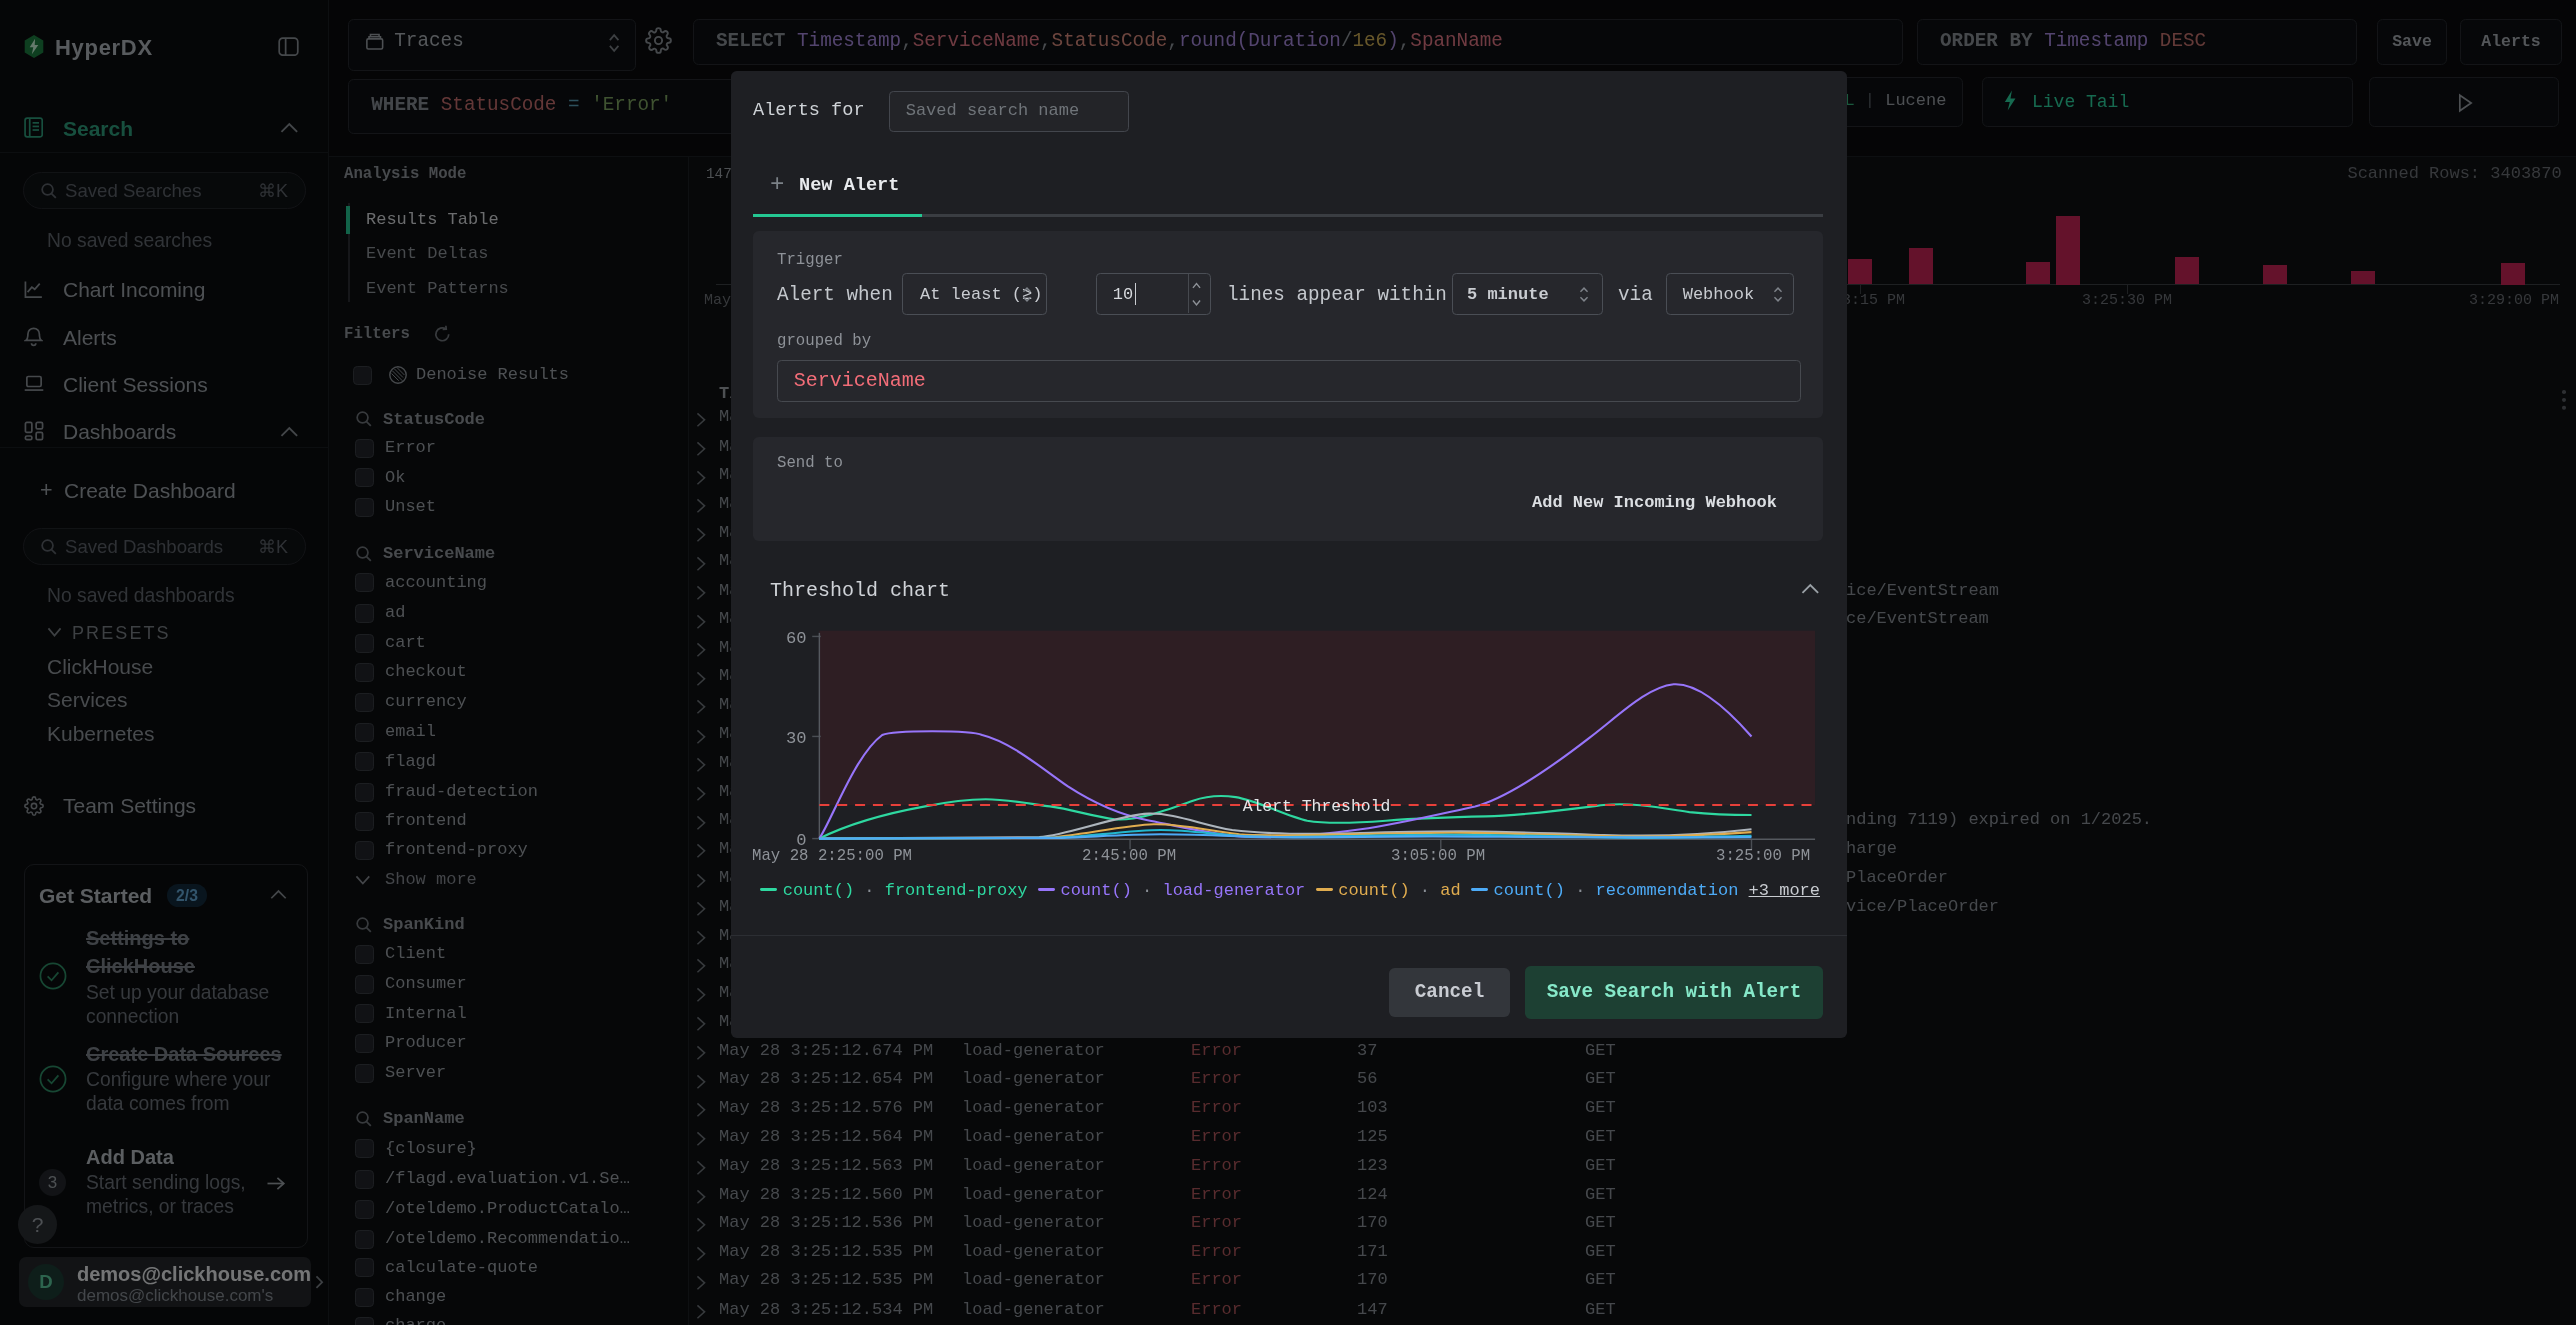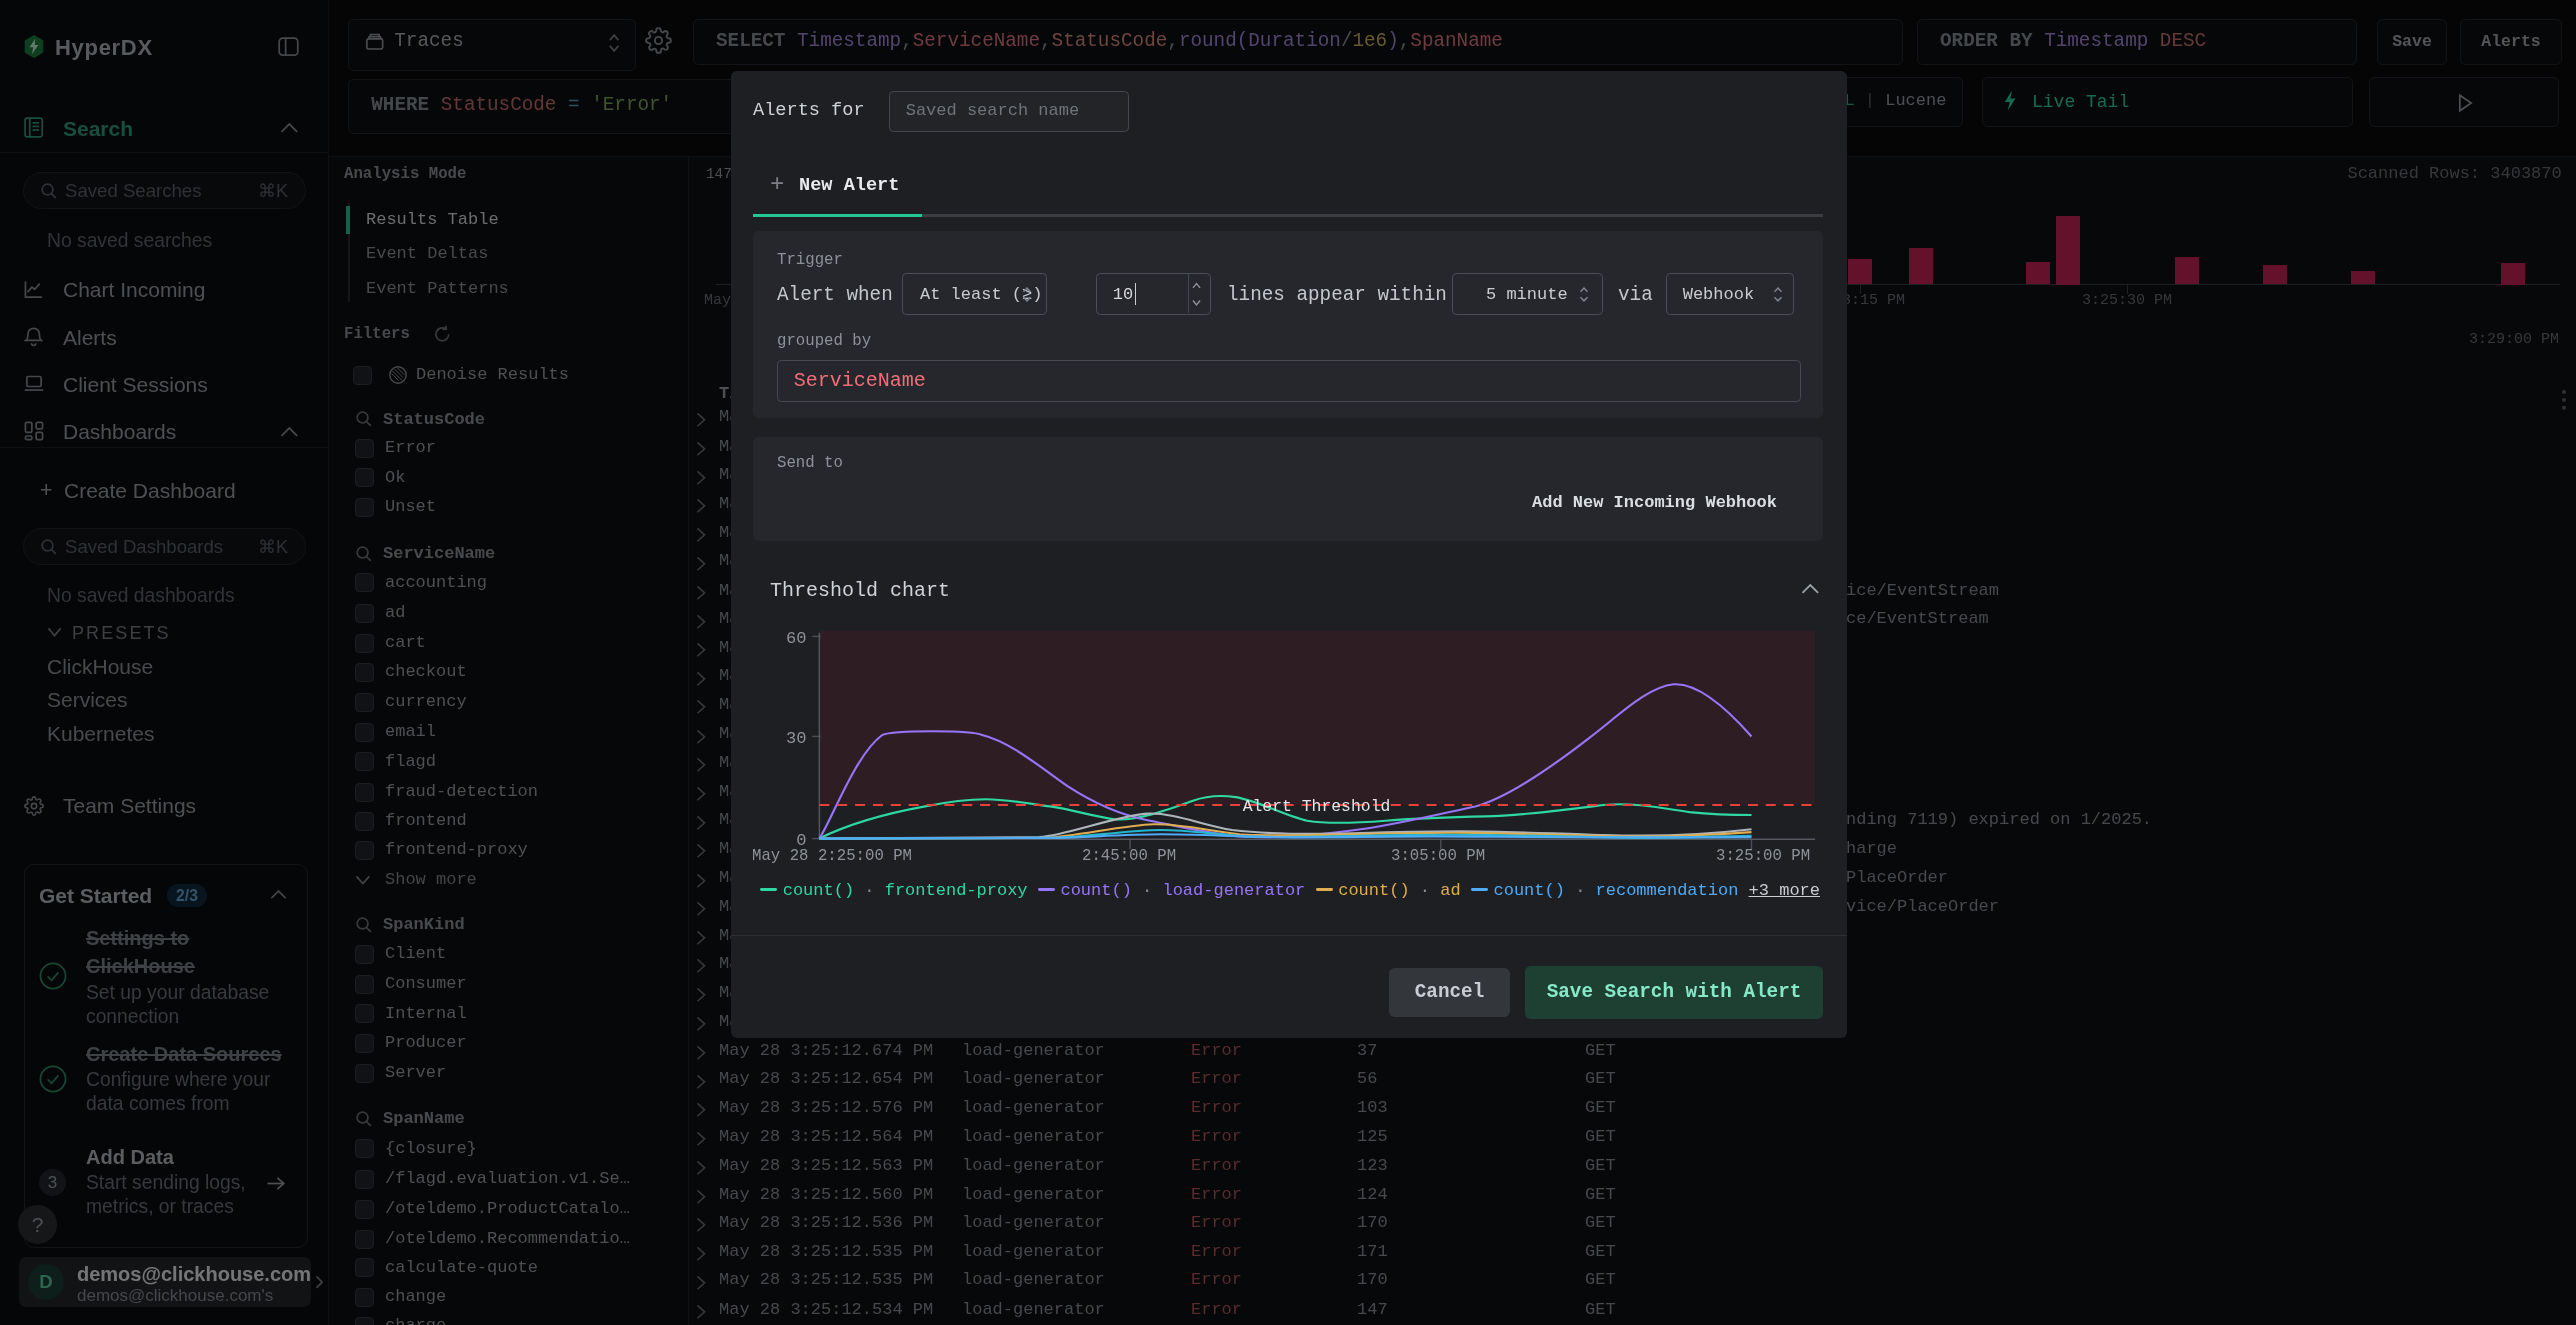--- a/index.html
+++ b/index.html
@@ -320,21 +320,21 @@
     <div class="abs hbar" style="left:1367px;top:59px;height:69px;"></div>
     <div class="abs hbar" style="left:1486px;top:100px;height:27px;"></div>
     <div class="abs hbar" style="left:1574px;top:108px;height:19.3px;"></div>
     <div class="abs hbar" style="left:1662px;top:114px;height:13px;"></div>
     <div class="abs hbar" style="left:1812px;top:106px;height:21.5px;"></div>
     <div class="abs" style="left:1171px;top:128px;width:1.4px;height:9.3px;background:#3c4045;"></div>
     <div class="abs" style="left:1438px;top:128px;width:1.4px;height:9.3px;background:#3c4045;"></div>
     <div class="abs" style="left:15px;top:135px;font-size:15px;color:#6c7076;">May 28 3:20:45 PM</div>
     <div class="abs" style="left:1126px;top:135px;font-size:15px;color:#6c7076;">3:23:15 PM</div>
     <div class="abs" style="left:1393px;top:135px;font-size:15px;color:#6c7076;">3:25:30 PM</div>
-    <div class="abs" style="left:1780px;top:135px;font-size:15px;color:#6c7076;margin-top:39px;">3:29:00 PM</div>
+    <div class="abs" style="left:1780px;top:135px;font-size:15px;color:#6c7076;">3:29:00 PM</div>
     <div class="abs" style="left:1873px;top:233px;width:3.6px;height:3.6px;border-radius:50%;background:#5a5f65;box-shadow:0 7.9px #5a5f65, 0 15.7px #5a5f65;"></div>
 
     <div class="abs bold" style="left:30px;top:227px;font-size:17px;color:#9aa0a6;">Timestamp</div>
     <svg class="abs" style="left:7.2px;top:255px;" width="10" height="15.7" viewBox="0 0 14 22" fill="none" stroke="#6e747a" stroke-width="2.2">
         <polyline points="2,2 12,11 2,20"></polyline>
       </svg>
     <div class="abs trow" style="top:250px;"><span style="position:absolute;left:30px;">May 28 3:25:13.980 PM</span><span style="position:absolute;left:273px;">load-generator</span><span style="position:absolute;left:502px;color:#b0575c;">Error</span><span style="position:absolute;left:668px;">101</span><span style="position:absolute;left:896px;">GET</span></div>
     <svg class="abs" style="left:7.2px;top:284px;" width="10" height="15.7" viewBox="0 0 14 22" fill="none" stroke="#6e747a" stroke-width="2.2">
         <polyline points="2,2 12,11 2,20"></polyline>
       </svg>
@@ -489,21 +489,21 @@
       <div class="abs" style="left:91px;top:0;width:1.4px;height:39px;background:#46494f;"></div>
       <svg class="abs" style="right:7.2px;top:5.7px;" width="13" height="11.4" viewBox="0 0 18 16" fill="none" stroke="#8e9298" stroke-width="2">
           <polyline points="4,11 9,5 14,11"></polyline>
         </svg>
       <svg class="abs" style="right:7.2px;bottom:5.7px;" width="13" height="11.4" viewBox="0 0 18 16" fill="none" stroke="#8e9298" stroke-width="2">
           <polyline points="4,5 9,11 14,5"></polyline>
         </svg>
     </div>
     <div class="abs" style="left:496px;top:213px;font-size:19.3px;color:#c4c8cd;">lines appear within</div>
     <div class="abs sel" style="left:721px;top:202px;width:151px;height:42px;">
-      <div class="abs" style="left:33px;top:10.7px;font-size:17px;color:#c9ccd1;">5 minute</div>
+      <div class="abs" style="left:14px;top:10.7px;font-size:17px;color:#c9ccd1;font-weight:bold;">5 minute</div>
       <svg class="abs" style="right:13px;top:12px;" width="10" height="17" viewBox="0 0 14 24" fill="none" stroke="#7e838a" stroke-width="2">
           <polyline points="2,8 7,3 12,8"></polyline>
           <polyline points="2,16 7,21 12,16"></polyline>
         </svg>
     </div>
     <div class="abs" style="left:887px;top:213px;font-size:19.3px;color:#c4c8cd;">via</div>
     <div class="abs sel" style="left:935px;top:202px;width:128px;height:42px;">
       <div class="abs" style="left:15.7px;top:10.7px;font-size:17px;color:#c9ccd1;">Webhook</div>
       <svg class="abs" style="right:10px;top:12px;" width="10" height="17" viewBox="0 0 14 24" fill="none" stroke="#7e838a" stroke-width="2">
           <polyline points="2,8 7,3 12,8"></polyline>

